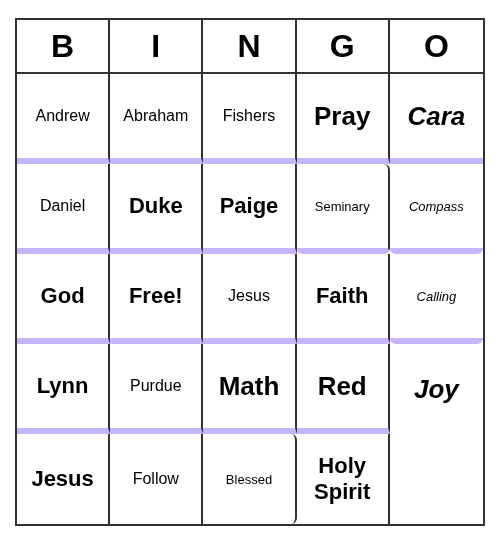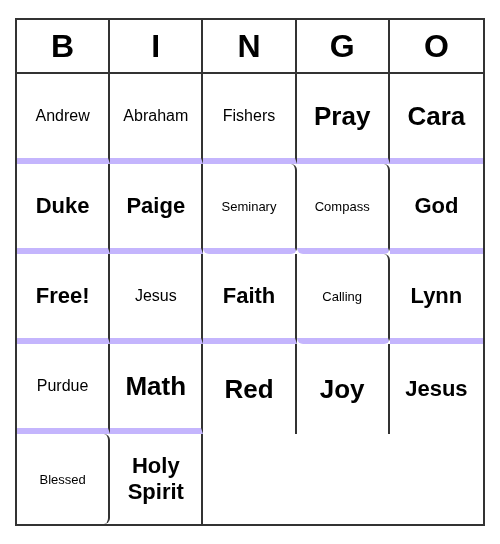--- a/index.html
+++ b/index.html
@@ -57,20 +57,21 @@
       align-items: center;
       justify-content: center;
       text-align: center;
       padding: 4px 6px;
       min-height: 90px;
       font-size: 16px;
     }
 
     .cell:nth-child(5n) {
       border-right: none;
+      font-style: italic;
     }
 
     .cell:nth-last-child(-n+5) {
       border-bottom: none;
     }
 
     .cell-large {
       font-size: 26px;
       font-weight: bold;
     }
@@ -95,31 +96,33 @@
       <div class="header-cell">N</div>
       <div class="header-cell">G</div>
       <div class="header-cell">O</div>
     </div>
   <div class="bingo-grid">
   <div class="cell">Andrew</div>
       <div class="cell">Abraham</div>
       <div class="cell">Fishers</div>
       <div class="cell cell-large">Pray</div>
       <div class="cell cell-large">Cara</div>
+      <div class="cell">Daniel</div>
       <div class="cell cell-medium">Duke</div>
       <div class="cell cell-medium">Paige</div>
       <div class="cell cell-small">Seminary</div>
       <div class="cell cell-small">Compass</div>
       <div class="cell cell-medium">God</div>
       <div class="cell cell-medium">Free!</div>
       <div class="cell">Jesus</div>
       <div class="cell cell-medium">Faith</div>
       <div class="cell cell-small">Calling</div>
       <div class="cell cell-medium">Lynn</div>
       <div class="cell">Purdue</div>
       <div class="cell cell-large">Math</div>
       <div class="cell cell-large">Red</div>
       <div class="cell cell-large">Joy</div>
       <div class="cell cell-medium">Jesus</div>
+      <div class="cell">Follow</div>
       <div class="cell cell-small">Blessed</div>
       <div class="cell cell-medium">Holy Spirit</div>
     </div>
 </div>
 
 </body></html>

